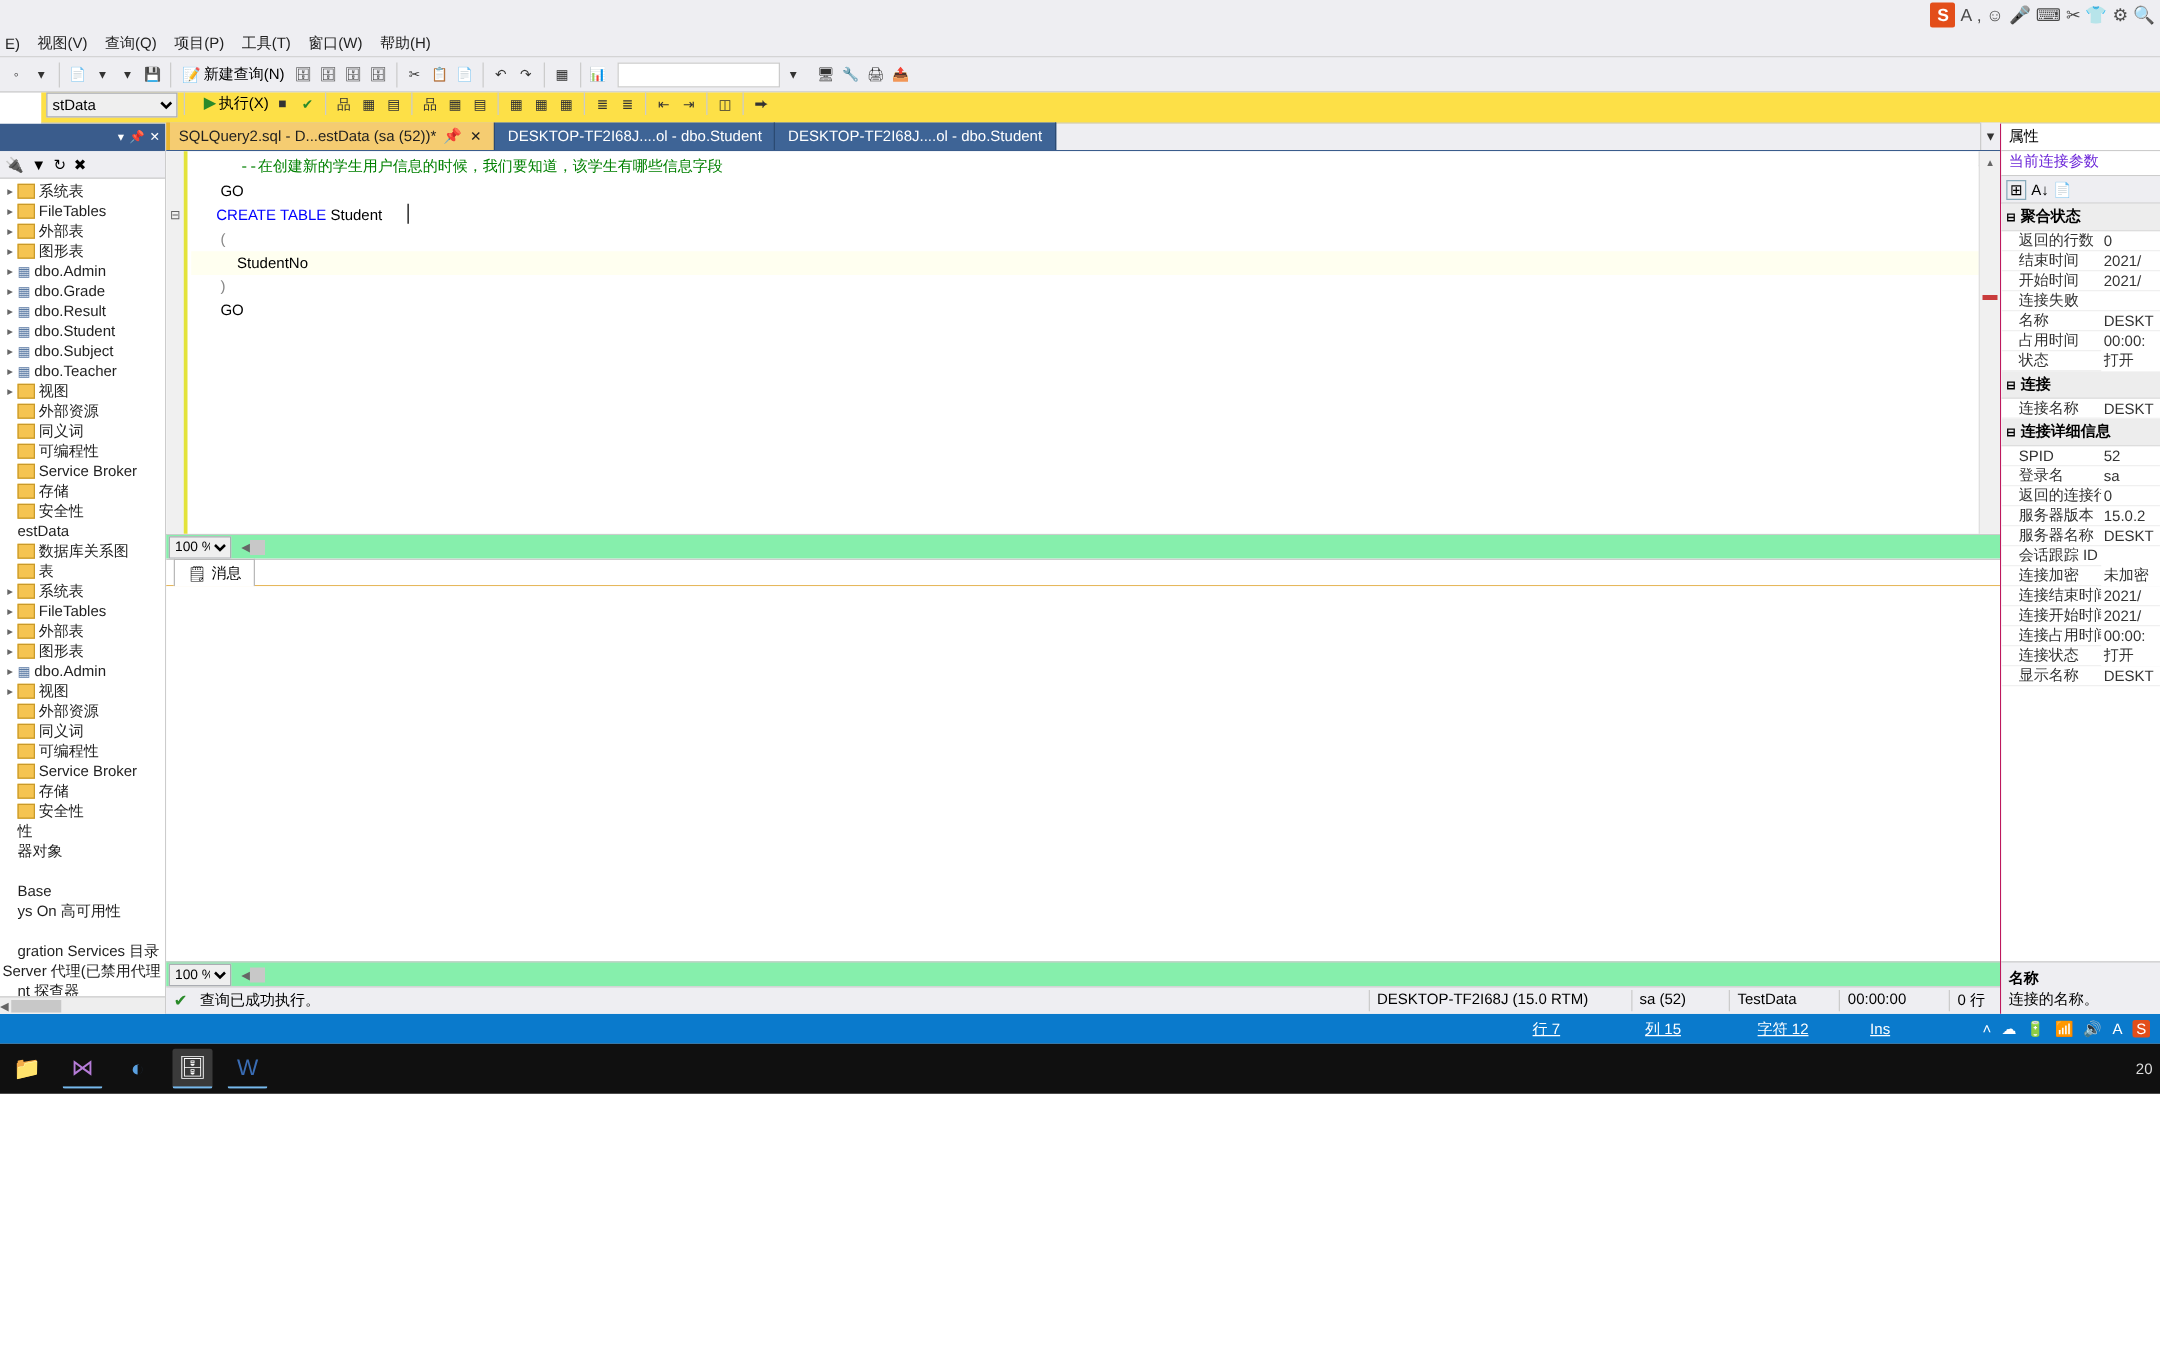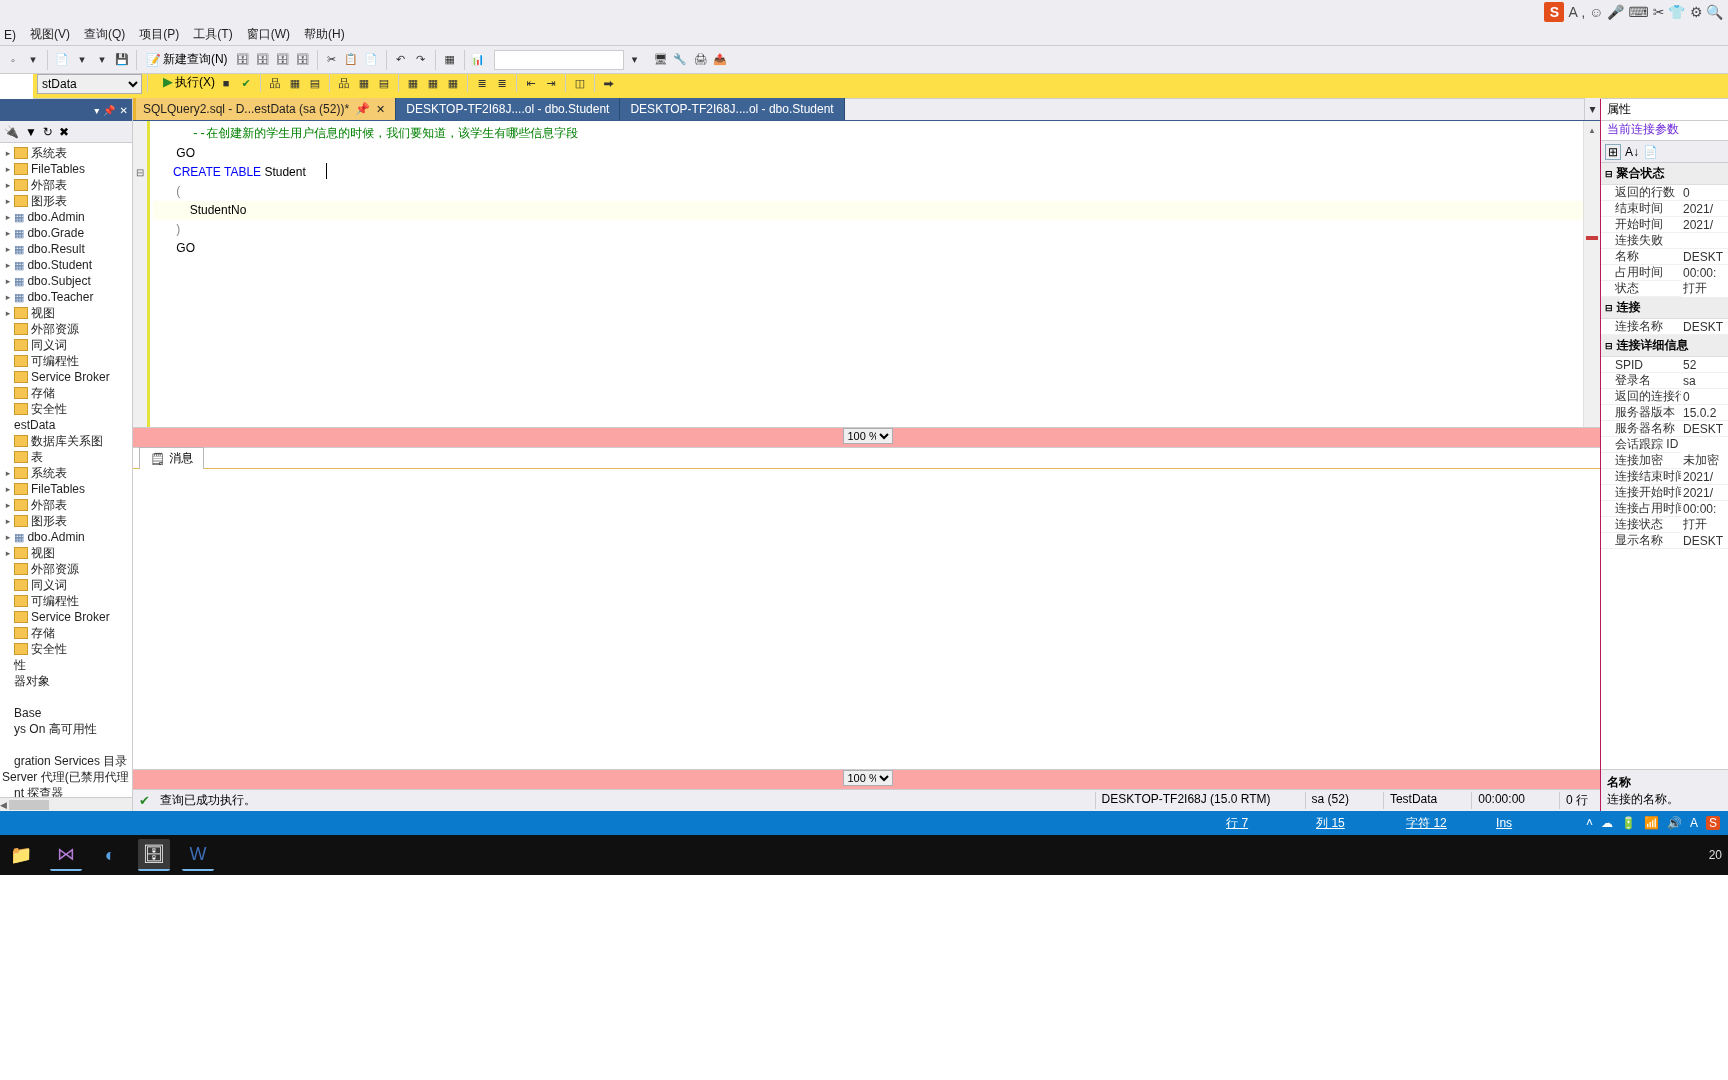--- a/index.html
+++ b/index.html
@@ -56,21 +56,21 @@
 .editor .comment { color: #008000; font-family: Liberation Mono, monospace; }
 .editor .kw { color: #0000ff; }
 .editor .ident { color: #000; }
 .editor .collapse-mark { position: absolute; left: 3px; color: #666; font-size: 10px; }
 .editor .caret { display: inline-block; width: 1px; height: 16px; background: #000; vertical-align: text-bottom; margin-left: 20px; }
 .editor .scrollbar-v { position: absolute; right: 0; top: 0; bottom: 0; width: 17px; background: #f0f0f0; border-left: 1px solid #e0e0e0; }
 .editor .scrollbar-v .up,.editor .scrollbar-v .down { height:17px; text-align:center; font-size:9px; color:#666; }
 .editor .scrollbar-v .marker { height:4px; background:#c93c3c; margin:0 2px; position:absolute; left:0; right:0; top: 115px;}
 .editor .splitter-knob { position: absolute; right: 0; top: 0; width: 17px; height: 12px; background: #e0e0e0; border-bottom:1px solid #ccc; text-align:center; font-size:8px; color:#666;}
 
-.zoom-row { height: 20px; background: #fca5a5; border-top: 1px solid #ccc; display: flex; align-items: center; gap: 12px; padding-left: 2px; flex-direction: column; }
+.zoom-row { height: 20px; background: #86efac; border-top: 1px solid #ccc; display: flex; align-items: center; gap: 2px; padding-left: 2px; }
 .zoom-row select { height: 18px; width: 50px; font-size: 11px; border:1px solid #abadb3;}
 .zoom-row .hscroll { flex:1; height:14px; margin-left:6px; display:flex; align-items:center;}
 .zoom-row .hscroll .thumb { width: 12px; height:12px; background:#c8c8c8; }
 
 .msg-header { height: 22px; background: #fff; border-top: 1px solid #ccc; border-bottom: 1px solid #e6b85c; display: flex; align-items: center; padding-left: 6px; gap: 4px; }
 .msg-header .tab-msg { background:#fff; border:1px solid #b9b9b9; border-bottom:none; padding:2px 10px; display:flex; align-items:center; gap:4px;}
 .msg-body { height: 300px; background: #fff; font-family: Consolas, "Microsoft YaHei", monospace; font-size: 12px; padding: 6px 10px; color: #1f1f1f; }
 .status-strip { height: 22px; background: #eeeef2; border-top: 1px solid #ccc; display: flex; align-items: center; padding: 0 6px; gap: 10px; }
 .status-strip .ok { color: #2a8a2a; font-size: 13px; }
 .status-strip .right { margin-left: auto; display: flex; gap: 28px; }

